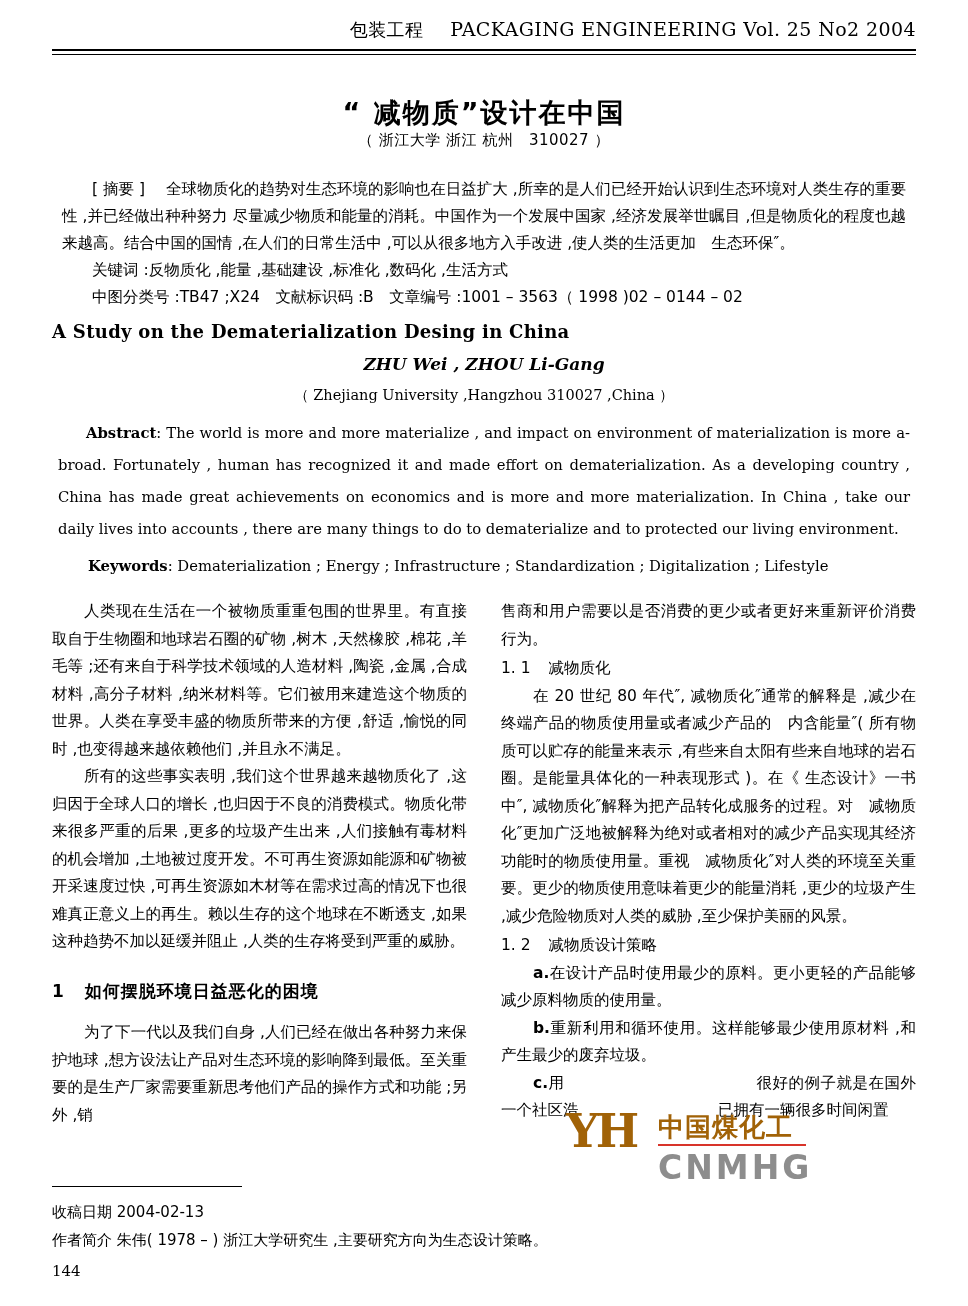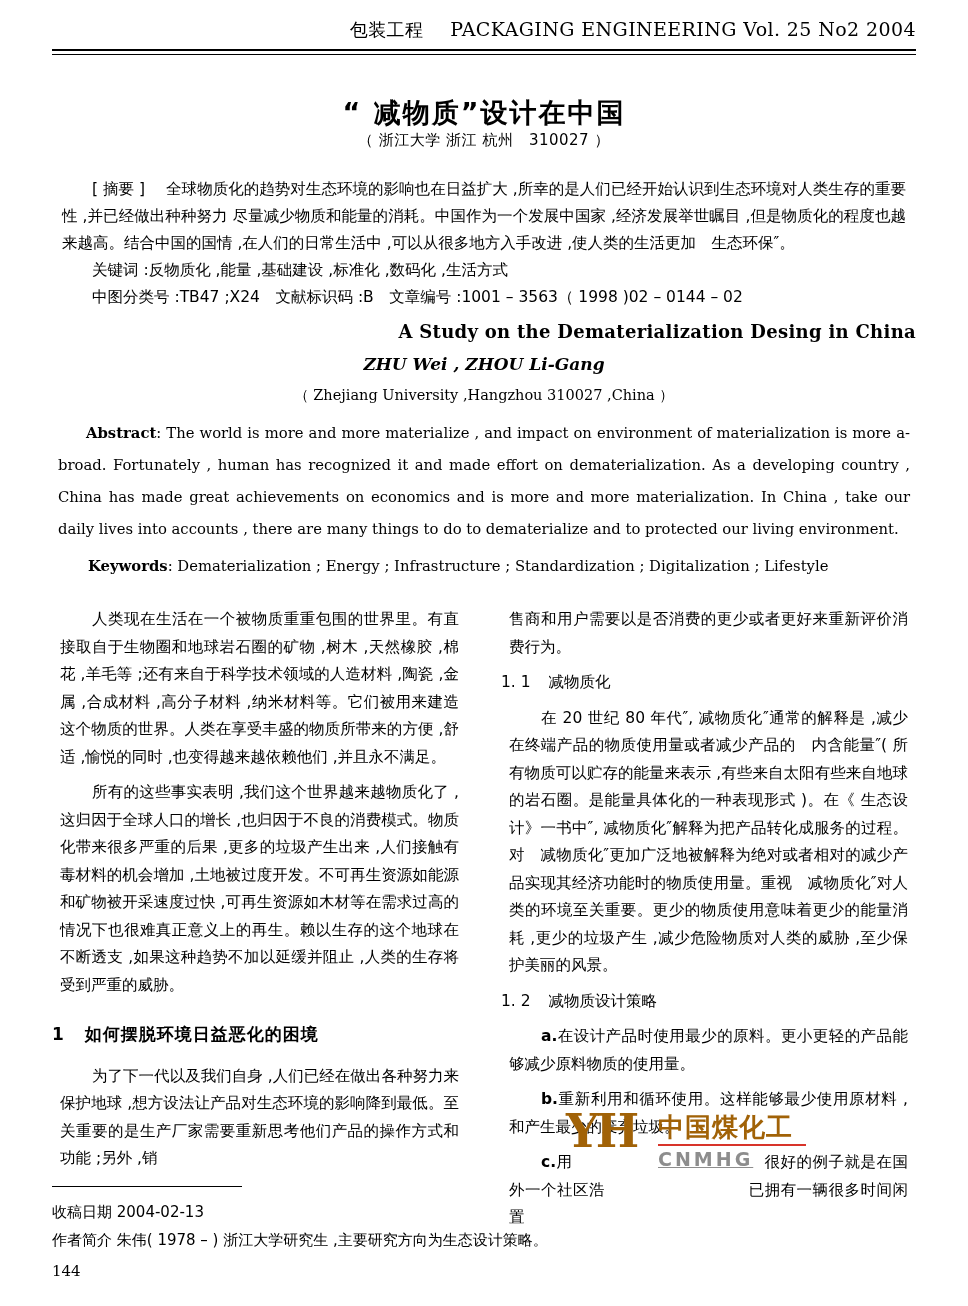--- a/index.html
+++ b/index.html
@@ -84,21 +84,21 @@
   .meta-cn {
     font-family: "DejaVu Sans", "Liberation Sans", sans-serif;
     font-size: 15.5px;
     line-height: 27px;
     padding: 0 10px;
   }
   .meta-cn .ln { padding-left: 30px; }
 
   
   .title-en {
-    text-align: right;
+    text-align: left;
     font-size: 18px;
     font-weight: bold;
     margin-top: 10px;
     letter-spacing: 0.3px;
   }
   .authors-en {
     text-align: center;
     font-size: 17px;
     font-weight: bold;
     font-style: italic;
@@ -131,21 +131,21 @@
     gap: 34px;
   }
   .col {
     width: 415px;
     font-family: "DejaVu Sans", "Liberation Sans", sans-serif;
     font-size: 15.5px;
     line-height: 27.5px;
     text-align: justify;
     text-justify: inter-ideograph;
   }
-  .col p { margin: 8px; }
+  .col p { margin: 0; }
   .col p.ind { text-indent: 32px; }
   .head-num {
     margin-top: 22px;
     margin-bottom: 14px;
     font-size: 17px;
     font-weight: bold;
     letter-spacing: 1px;
   }
   .head-num .n { margin-right: 20px; }
   .sub-head {
@@ -209,24 +209,23 @@
     font-size: 26px;
     letter-spacing: 1px;
     white-space: nowrap;
   }
   .wm-en {
     position: absolute;
     left: 92px;
     top: 40px;
     font-family: "DejaVu Sans", "Liberation Sans", sans-serif;
     font-weight: bold;
-    font-size: 19px;
+    font-size: 33px;
     letter-spacing: 3px;
     white-space: nowrap;
-    text-decoration: underline;
   }
   .wm-bar {
     position: absolute;
     left: 92px;
     top: 36px;
     width: 148px;
     height: 2px;
     background: #d8342a;
   }
 </style>

